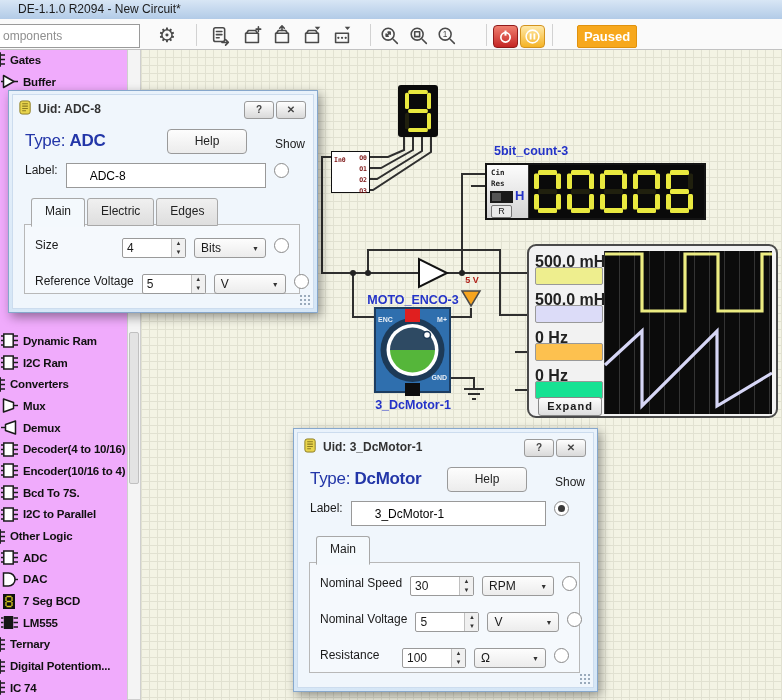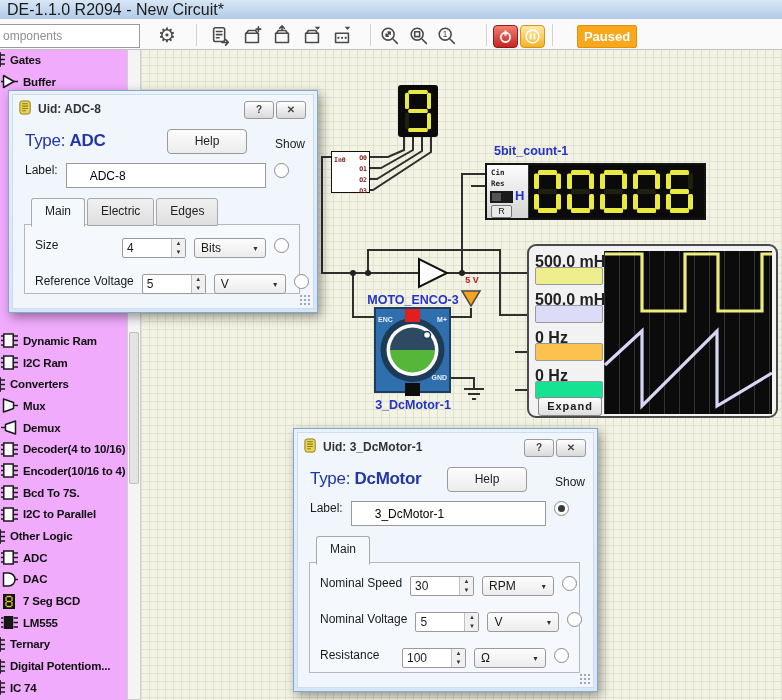--- a/index.html
+++ b/index.html
@@ -1,21 +1,21 @@
 <!DOCTYPE html>
 <html><head>
 <meta charset="utf-8">
 <style>
   html,body{margin:0;padding:0}
   body{width:782px;height:700px;position:relative;overflow:hidden;
        font-family:"Liberation Sans",sans-serif;background:#f3f3e4;font-size:12px;color:#1a1a1a}
   .abs{position:absolute}
   
   .titlebar{left:0;top:0;width:782px;height:19px;background:linear-gradient(#d8e6f5,#b2cbe7);
-            font-size:16px;color:#1b1b1b;line-height:19px;padding-left:7px;box-sizing:border-box;z-index:5}
+            font-size:12px;color:#1b1b1b;line-height:19px;padding-left:18px;box-sizing:border-box;z-index:5}
   .toolbar{left:0;top:19px;width:782px;height:30px;background:#fafafa;border-bottom:1px solid #c2c2c2;z-index:5}
   .search{left:0;top:24px;width:140px;height:24px;border:1px solid #9a9a9a;border-left:none;background:#fff;
           color:#8f8f8f;font-size:12px;padding:0 3px;box-sizing:border-box;z-index:6;font-family:"Liberation Sans",sans-serif}
   .gear{left:155px;top:23px;width:24px;height:24px;font-size:20px;color:#4a4a4a;text-align:center;line-height:24px;z-index:6}
   .tb-sep{top:24px;width:1px;height:22px;background:#d2d2d2;z-index:6}
   .tb-icon{top:25px;width:24px;height:22px;z-index:6}
   .tb-icon svg{width:100%;height:100%;stroke:#4a4a4a;stroke-width:1.7;fill:none;stroke-linecap:round;stroke-linejoin:round}
   .sqbtn{top:25px;width:23px;height:21px;border-radius:4px;z-index:6;display:flex;align-items:center;justify-content:center}
   .power{left:493px;background:linear-gradient(#f08070,#c42525);border:1px solid #8f1b1b}
   .pause{left:520px;background:linear-gradient(#ffe9a8,#f5b325);border:1px solid #d3931f}
@@ -392,21 +392,21 @@
 
 <div class="abs adcbox">
   <span style="left:2px;top:4px">In0</span>
   <span style="right:2px;top:2px">O0</span>
   <span style="right:2px;top:13px">O1</span>
   <span style="right:2px;top:24px">O2</span>
   <span style="right:2px;top:35px">O3</span>
 </div>
 
 <div class="abs counter">
-  <div class="abs blue-label" style="left:10px;top:0;text-align:left">5bit_count-1</div>
+  <div class="abs blue-label" style="left:10px;top:0;text-align:left">5bit_count-3</div>
   <div class="cnt-body">
     <div class="cnt-panel">
       <span class="cnt-pin" style="top:3px">Cin</span>
       <span class="cnt-pin" style="top:14px">Res</span>
       <div class="cnt-toggle">
           <i></i>
         </div>
       <span class="cnt-h">H</span>
       <div class="cnt-r">R</div>
     </div>

